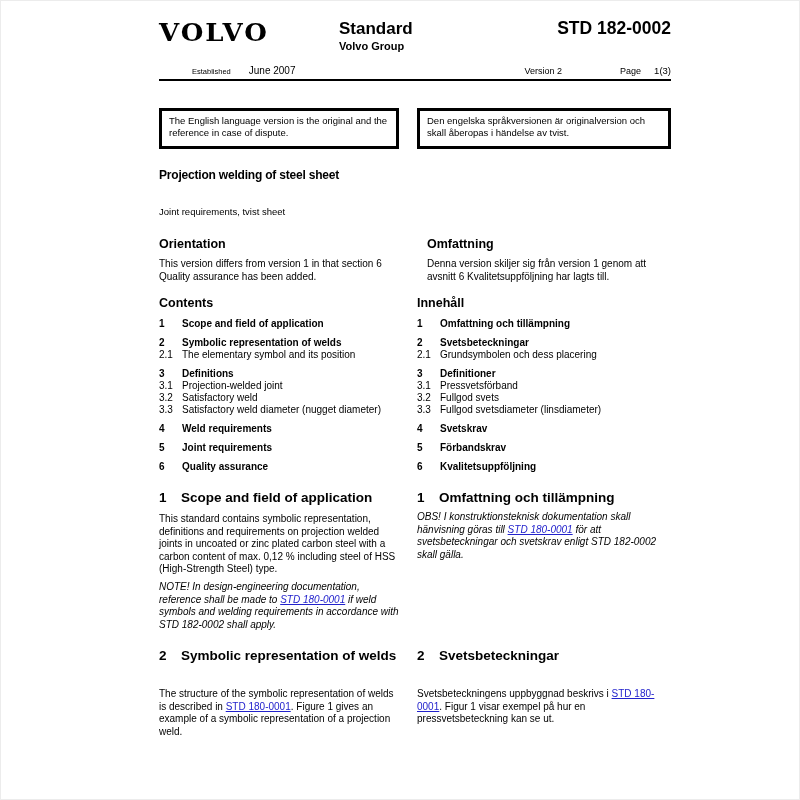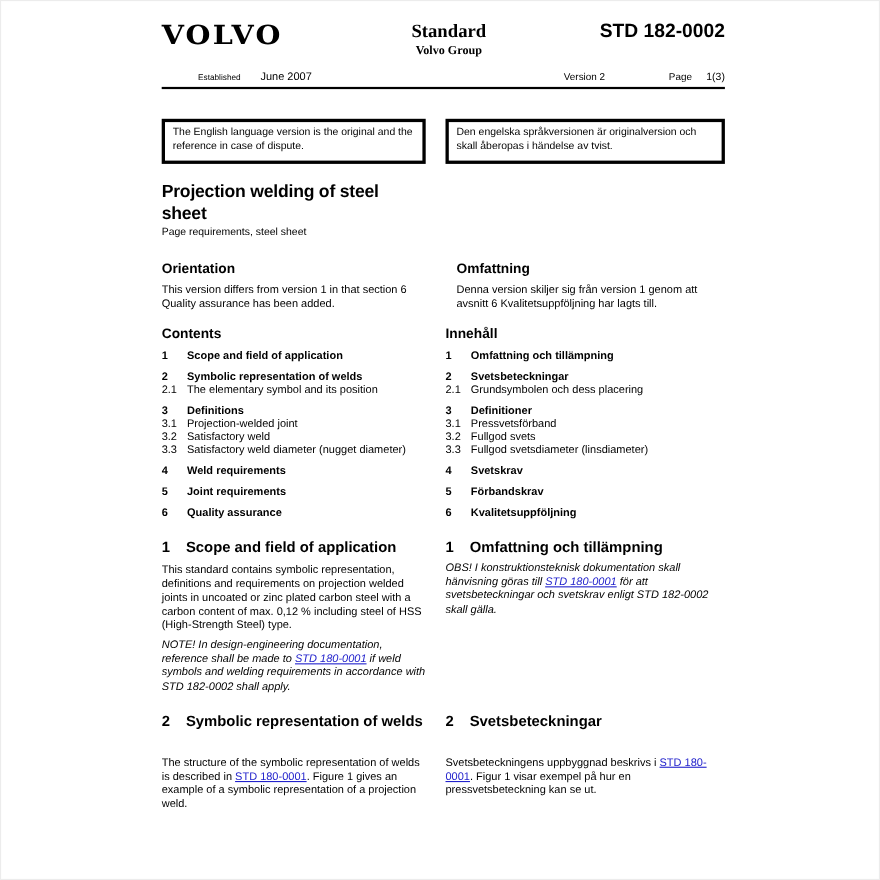--- a/index.html
+++ b/index.html
@@ -1,43 +1,43 @@
 <!DOCTYPE html>
 <html><head>
 <meta charset="utf-8">
 <style>
   html,body{margin:0;padding:0;background:#ffffff;}
   body{width:800px;height:800px;font-family:"Liberation Sans", sans-serif;color:#000;}
   .page{position:relative;width:800px;height:800px;box-sizing:border-box;border:1px solid #ececec;background:#fff;overflow:hidden;}
-  .doc{position:absolute;left:146px;top:18px;width:512px;}
+  .doc{position:absolute;left:158px;top:18px;width:512px;}
 
   
   .hdr{display:grid;grid-template-columns:180px 1fr 170px;align-items:start;}
   .logo{font-family:"DejaVu Serif", serif;font-weight:bold;font-size:26px;letter-spacing:2px;line-height:1.1;transform:scaleY(0.92);}
-  .hdr-center{text-align:center;font-family:Liberation Serif, serif;}
+  .hdr-center{}
   .doc-type{font-size:17px;font-weight:bold;line-height:19px;}
   .org{font-size:11px;font-weight:bold;line-height:13px;margin-top:2px;}
   .doc-num{font-size:17.5px;font-weight:bold;text-align:right;line-height:19px;}
   .meta{display:flex;justify-content:space-between;align-items:baseline;margin-top:12px;}
   .meta-left{display:flex;align-items:baseline;}
   .established-label{font-size:7.5px;padding-left:33px;}
   .established-value{font-size:10px;margin-left:18px;}
   .meta-right{display:flex;align-items:baseline;}
   .version{font-size:9px;}
   .page-label{font-size:9px;margin-left:58px;}
   .page-value{font-size:9.5px;margin-left:13px;}
   .rule{border-bottom:2px solid #000;margin-top:3px;}
 
   
   .cols{display:grid;grid-template-columns:240px 1fr;column-gap:18px;}
   .boxes{margin-top:27px;}
   .notice-box{border:3px solid #000;padding:4px 7px 5px 7px;font-size:9.5px;line-height:12px;min-height:26px;box-sizing:content-box;}
 
   .titles{margin-top:16px;}
-  .title{font-size:16px;font-weight:bold;line-height:20px;min-height:41px;letter-spacing:-0.2px;}
+  .title{font-size:12px;font-weight:bold;line-height:20px;min-height:41px;letter-spacing:-0.2px;}
   .subtitle{font-size:9.5px;line-height:11px;}
 
   .orient{margin-top:20px;gap:28px;}
   .h-small{font-size:12.5px;font-weight:bold;line-height:14px;}
   .para{font-size:10px;line-height:12.5px;margin-top:7px;}
 
   .contents{margin-top:13px;}
   .toc{margin-top:8px;}
   .toc-row{display:flex;font-size:10px;line-height:12px;}
   .toc-row.g{margin-top:7px;}
@@ -83,21 +83,21 @@
     <div class="rule"></div>
 
     <div class="cols boxes">
       <div class="notice-box">The English language version is the original and the reference in case of dispute.</div>
       <div class="notice-box">Den engelska språkversionen är originalversion och skall åberopas i händelse av tvist.</div>
     </div>
 
     <div class="cols titles">
       <div>
         <div class="title">Projection welding of steel sheet</div>
-        <div class="subtitle">Page requirements, steel sheet</div>
+        <div class="subtitle">Joint requirements, tvist sheet</div>
       </div>
     </div>
 
     <div class="cols orient">
       <div>
         <div class="h-small">Orientation</div>
         <div class="para">This version differs from version 1 in that section 6 Quality assurance has been added.</div>
       </div>
       <div>
         <div class="h-small">Omfattning</div>

